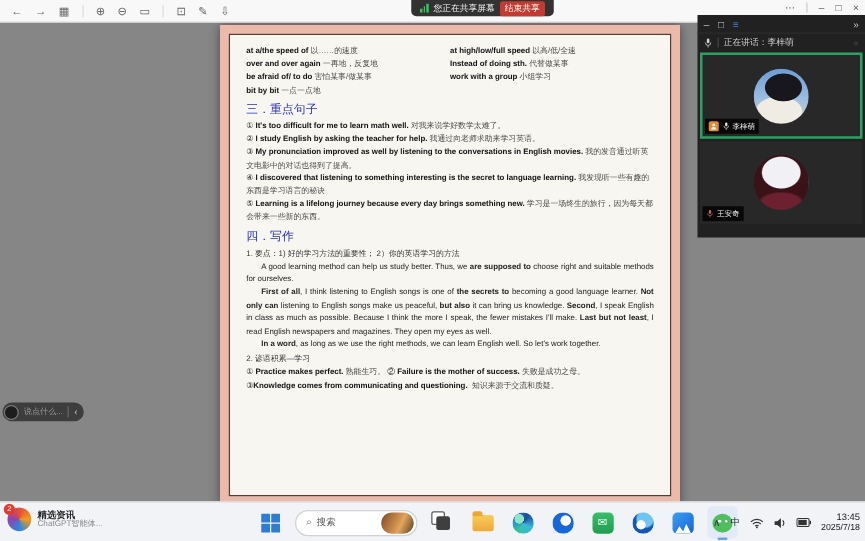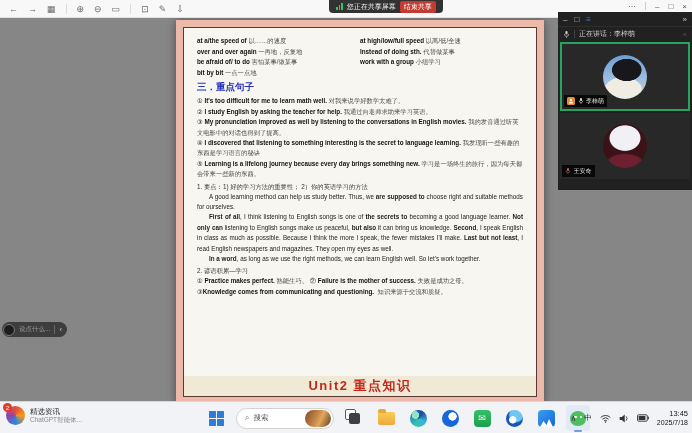--- a/index.html
+++ b/index.html
@@ -22,21 +22,21 @@
   .win-controls { position:absolute; right:5px; top:0; height:12px; display:flex; gap:9px; align-items:center; color:#555; font-size:8px; z-index:4; }
   .wc-div { width:1px; height:8px; background:#ccc; }
 
   
   .doc { position:absolute; left:176px; top:20px; width:368px; height:384px; background:#ecb9ab; padding:7px; box-shadow:0 1px 8px rgba(0,0,0,.45); z-index:2; }
   .doc-inner { position:relative; width:100%; height:100%; border:1px solid #583c31; background:#f8f6f1; padding:8px 13px; overflow:hidden; }
   .phr-row { display:flex; font-size:6.3px; line-height:10.6px; color:#222; }
   .phr-cell { width:50%; white-space:nowrap; }
   .phr-cell b { font-weight:700; color:#111; }
   .zh { color:#4a4a4a; }
-  .h-blue { color:#2531bd; font-weight:700; font-size:9.5px; margin:3px 0 2px; }
+  .h-blue { color:#2531bd; font-weight:400; font-size:9.5px; margin:3px 0 2px; }
   .sent { font-size:6.3px; line-height:10.4px; color:#222; }
   .sent b { font-weight:700; color:#111; }
   .points { font-size:6.3px; line-height:11px; color:#333; margin-top:1px; }
   .essay p { font-size:6.3px; line-height:10.4px; color:#222; text-indent:12px; text-align:justify; }
   .prov { font-size:6.3px; line-height:10.6px; color:#222; }
   .prov b { font-weight:700; color:#111; }
   .footer-band { position:absolute; left:0; right:0; bottom:0; height:20px; background:#f0e9d5; display:flex; align-items:center; justify-content:center; }
   .footer-band span { color:#c2281c; font-weight:700; font-size:13px; letter-spacing:1.5px; }
 
   
@@ -69,21 +69,21 @@
   .chat-logo { position:absolute; left:1px; top:1.5px; width:12px; height:12px; border-radius:50%; background:#1d1d1d; border:1.5px solid #777; }
   .chat-pill .ph { color:#9a9a9a; font-size:6.5px; white-space:nowrap; }
   .chat-div { width:1px; height:9px; background:#666; }
   .chat-pill .col { color:#c9c9c9; font-size:8px; line-height:8px; }
 
   
   .taskbar { position:absolute; left:0; right:0; bottom:0; height:32px; background:#f1f3f6; border-top:1px solid #d7d7d7; z-index:12; }
   .widget { position:absolute; left:6px; top:4px; display:flex; gap:5px; align-items:center; }
   .widget-icon { position:relative; width:19px; height:19px; border-radius:50%; background:conic-gradient(#e74c3c,#f39c12,#2e86de,#8e44ad,#e74c3c); }
   .widget-badge { position:absolute; left:-3px; top:-3px; width:9px; height:9px; border-radius:50%; background:#e03b2f; color:#fff; font-size:6px; display:flex; align-items:center; justify-content:center; }
-  .widget-text .t1 { font-size:7.5px; color:#1f1f1f; line-height:9px; }
+  .widget-text .t1 { font-size:7.5px; color:#1f1f1f; line-height:9px;font-weight:bold; }
   .widget-text .t2 { font-size:6.5px; color:#8a8a8a; line-height:8px; }
   .tb-center { position:absolute; left:204px; top:0; height:32px; display:flex; align-items:center; gap:8px; }
   .start { width:15px; height:15px; display:grid; grid-template-columns:7px 7px; grid-template-rows:7px 7px; gap:1px; }
   .start i { background:#2e7cd6; border-radius:0.5px; }
   .search-pill { width:98px; height:21px; background:#fff; border:1px solid #d2d2d2; border-radius:11px; display:flex; align-items:center; gap:4px; padding:0 2px 0 8px; }
   .search-pill .mag { font-size:8px; color:#666; }
   .search-pill .s-txt { font-size:7.5px; color:#4e4e4e; flex:1; }
   .bing-pic { width:26px; height:17px; border-radius:8.5px; background:linear-gradient(115deg,#7c4a26 0%,#c98a4a 45%,#e0a75e 60%,#5d3a20 100%); }
   .app { position:relative; width:24px; height:26px; display:flex; align-items:center; justify-content:center; border-radius:4px; }
   .app.active { background:#e1eaf6; }
@@ -166,41 +166,39 @@
       </div>
 
       <div class="h-blue">三．重点句子</div>
 
       <div class="sent"><span>①</span> <b>It's too difficult for me to learn math well.</b> <span class="zh">对我来说学好数学太难了。</span></div>
       <div class="sent"><span>②</span> <b>I study English by asking the teacher for help.</b> <span class="zh">我通过向老师求助来学习英语。</span></div>
       <div class="sent"><span>③</span> <b>My pronunciation improved as well by listening to the conversations in English movies.</b> <span class="zh">我的发音通过听英文电影中的对话也得到了提高。</span></div>
       <div class="sent"><span>④</span> <b>I discovered that listening to something interesting is the secret to language learning.</b> <span class="zh">我发现听一些有趣的东西是学习语言的秘诀</span></div>
       <div class="sent"><span>⑤</span> <b>Learning is a lifelong journey because every day brings something new.</b> <span class="zh">学习是一场终生的旅行，因为每天都会带来一些新的东西。</span></div>
 
+      <div class="h-blue">四．写作</div>
 
       <div class="points">1. 要点：1) 好的学习方法的重要性；  2）你的英语学习的方法</div>
 
       <div class="essay">
         <p><span>A good learning method can help us study better. Thus, we </span><span style="font-weight: 700;">are supposed to</span><span> choose right and suitable methods for ourselves.</span></p>
         <p><span style="font-weight: 700;">First of all</span><span>, I think listening to English songs is one of </span><span style="font-weight: 700;">the secrets to</span><span> becoming a good language learner. </span><span style="font-weight: 700;">Not only can</span><span> listening to English songs make us peaceful, </span><span style="font-weight: 700;">but also</span><span> it can bring us knowledge. </span><span style="font-weight: 700;">Second</span><span>, I speak English in class as much as possible. Because I think the more I speak, the fewer mistakes I'll make. </span><span style="font-weight: 700;">Last but not least</span><span>, I read English newspapers and magazines. They open my eyes as well.</span></p>
         <p><span style="font-weight: 700;">In a word</span><span>, as long as we use the right methods, we can learn English well. So let's work together.</span></p>
       </div>
 
       <div class="points">2. 谚语积累—学习</div>
       <div class="prov">
         <span>①</span> <b>Practice makes perfect.</b> <span class="zh">熟能生巧。</span>
         <span>②</span> <b>Failure is the mother of success.</b> <span class="zh">失败是成功之母。</span>
       </div>
       <div class="prov">
         <span>③</span><b>Knowledge comes from communicating and questioning.</b>&nbsp; <span class="zh">知识来源于交流和质疑。</span>
       </div>
 
-      <div class="footer-band">
-        <span>Unit2 重点知识</span>
-      </div>
     </div>
   </div>
 
   <div class="panel">
     <div class="panel-head">
       <span>–</span>
       <span>□</span>
       <span class="blue">≡</span>
       <span class="right">»</span>
     </div>

